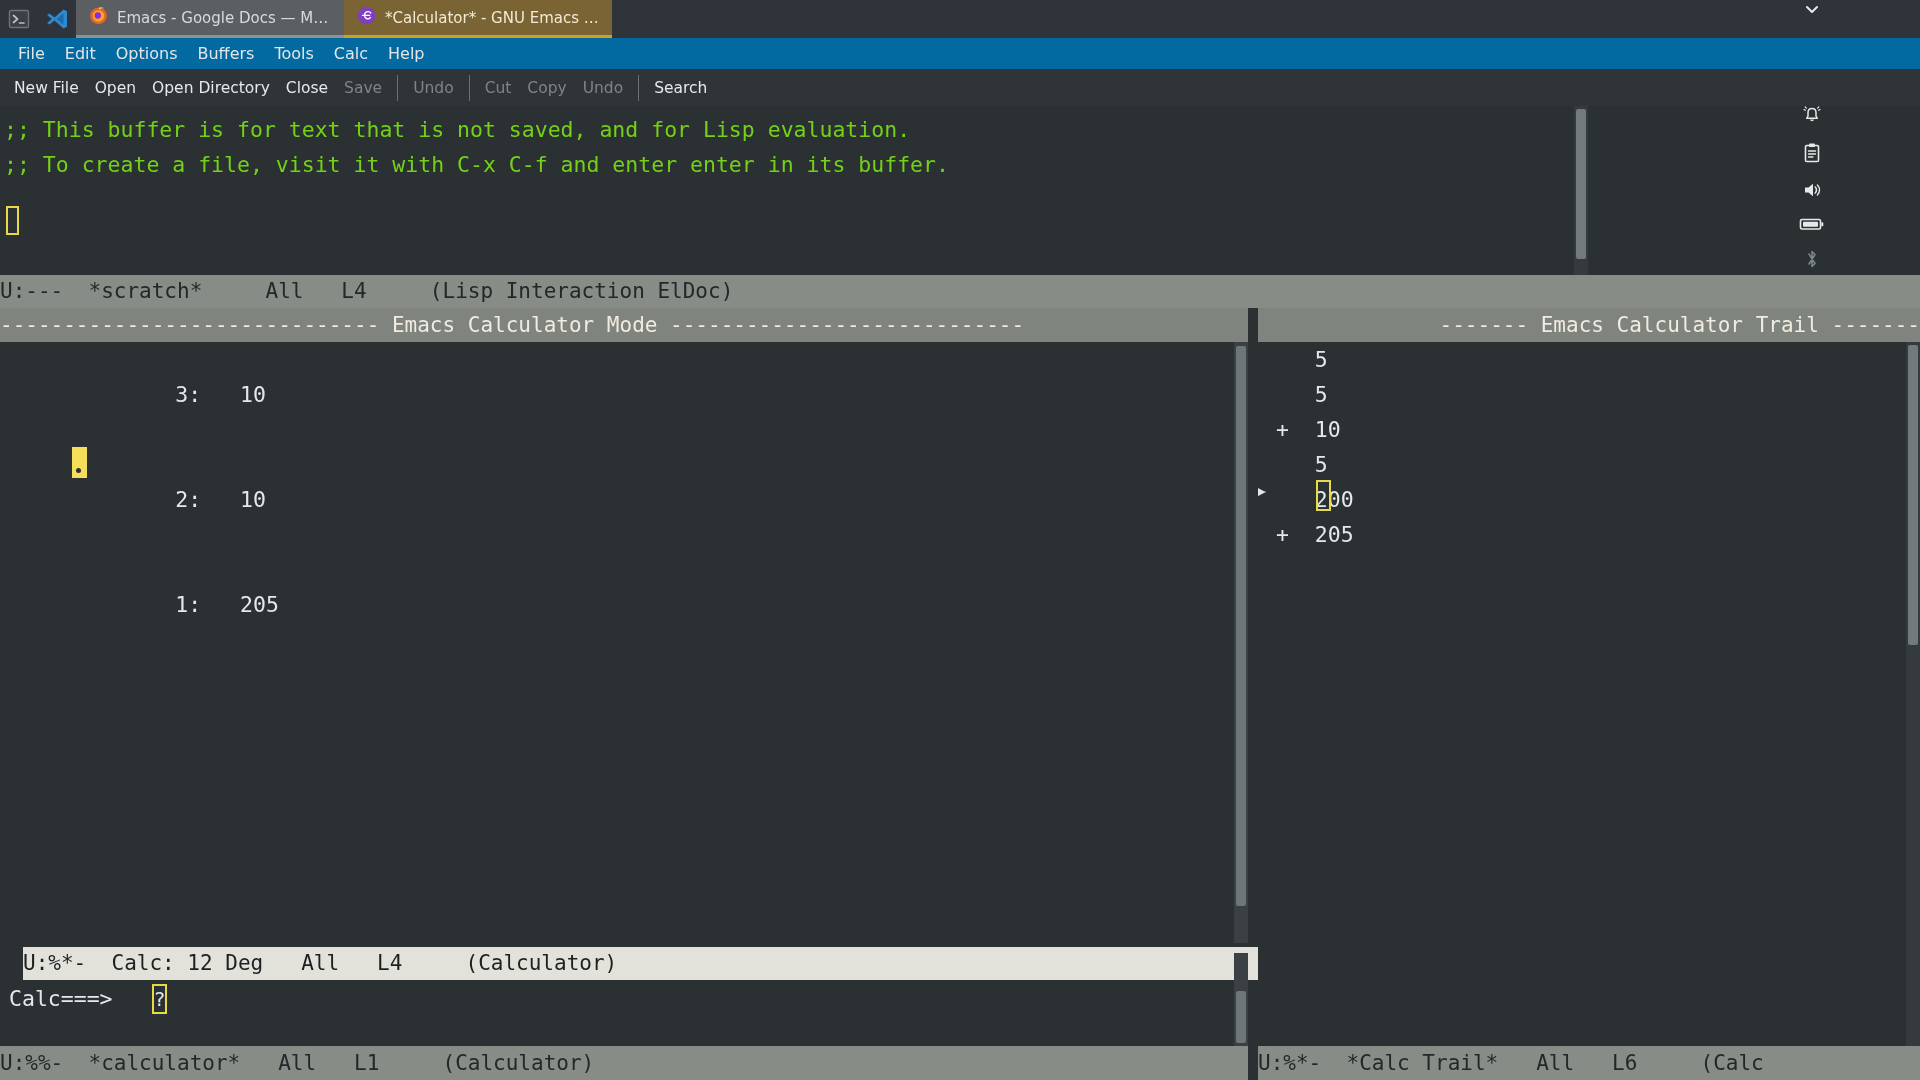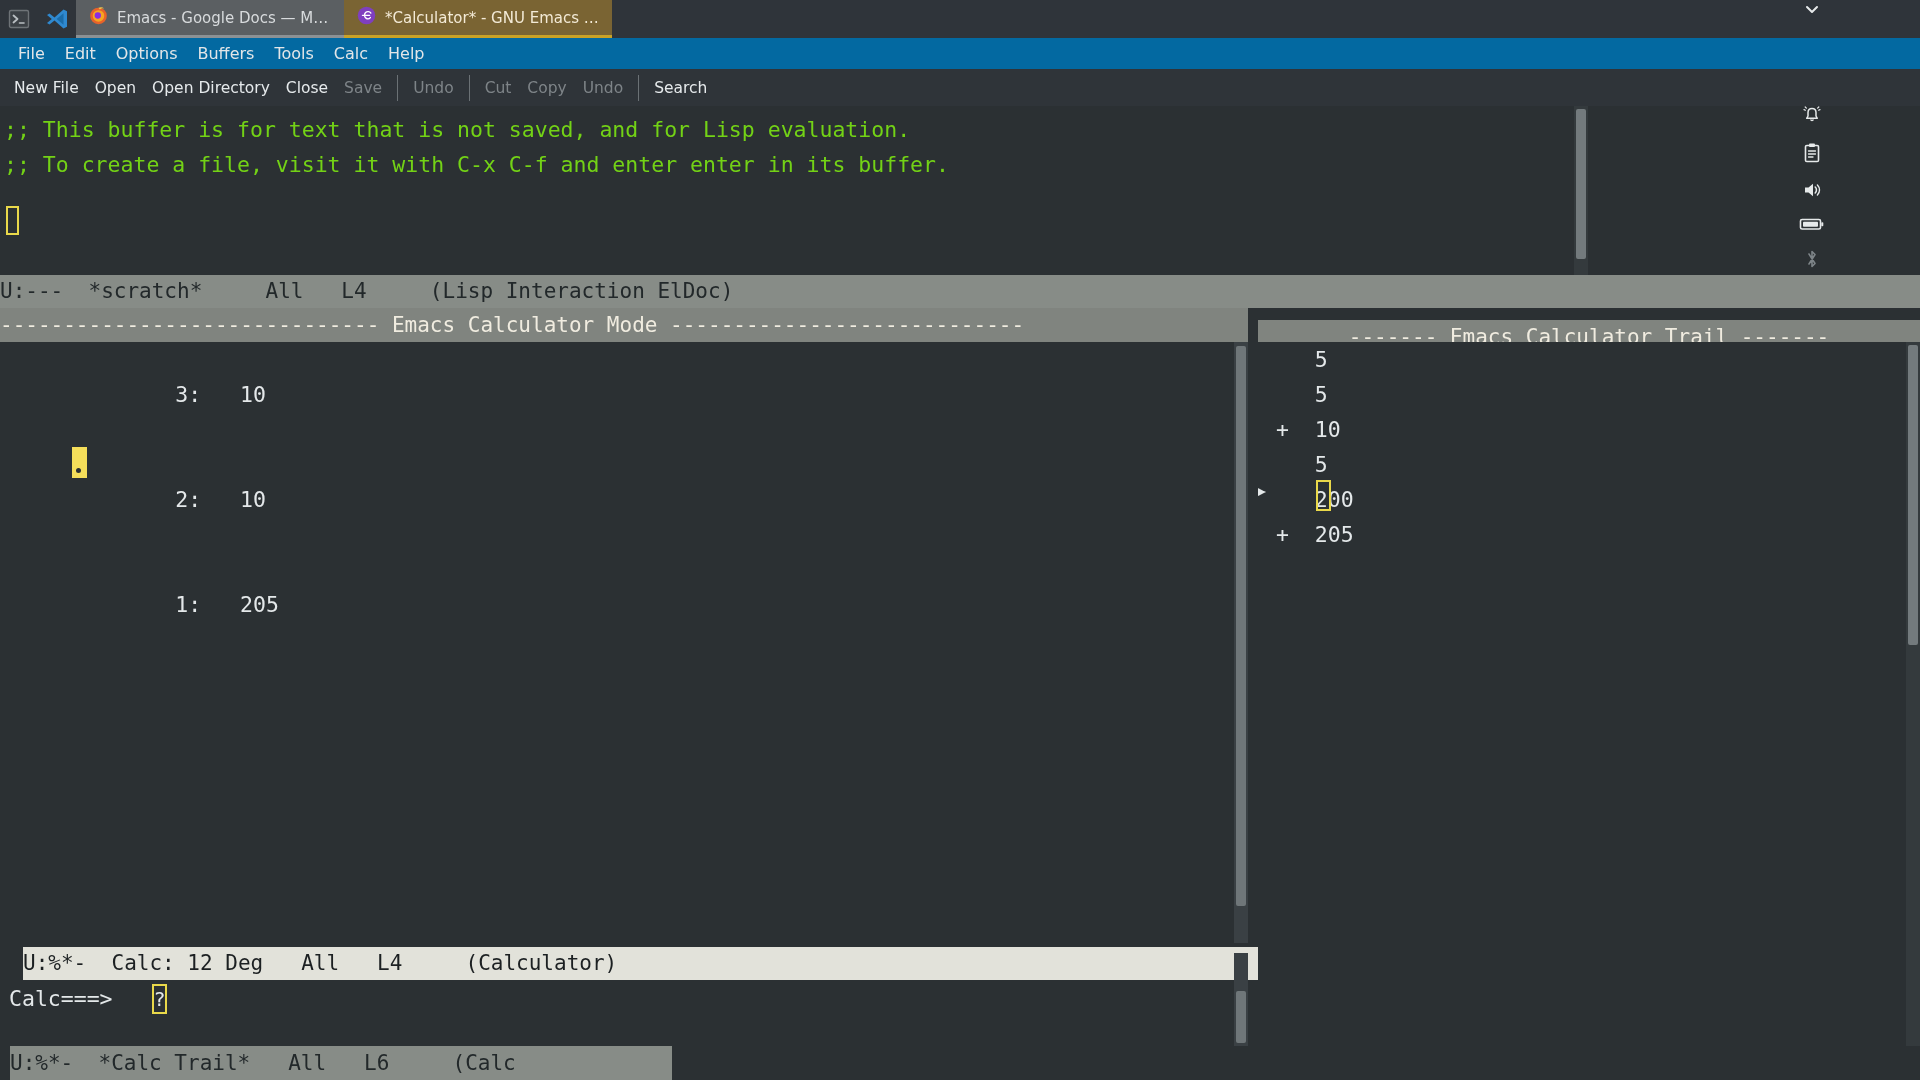--- a/index.html
+++ b/index.html
@@ -101,21 +101,21 @@
 
   #calc-win { position: absolute; top: 0; left: 0; width: 1248px; height: 772px; }
   #trail-win { position: absolute; top: 0; left: 1258px; width: 662px; height: 772px; }
 
   .calc-header {
     background: #80847f; color: #f0ece0;
     font-family: "DejaVu Sans Mono", monospace;
     font-size: 21px; line-height: 34px; height: 34px;
     white-space: pre; overflow: hidden;
   }
-  .calc-header.trail { text-align: center; margin-top: 12px; }
+  .calc-header.trail { text-align: right; }
 
   .calc-body {
     position: absolute; top: 34px; left: 0; right: 0; bottom: 0;
     background: #2b3033; overflow: hidden;
   }
   .stack-row {
     font-size: 21.5px; line-height: 35px; color: #e4e8ea; white-space: pre;
     padding-left: 20px;
   }
   #stack-cursor {
@@ -396,19 +396,20 @@
             <div id="trail-cursor"></div>
           </div>
         </div>
       </div>
 
       <div class="edge-scroll" style="top:34px; bottom:34px;">
         <div class="thumb" style="top:3px; height:300px;"></div>
       </div>
 
       <div id="bottom-modelines">
+        <div id="ml-calculator" class="modeline inactive">U:%%-  *calculator*   All   L1     (Calculator)</div>
         <div id="ml-gap"></div>
         <div id="ml-trail" class="modeline inactive">U:%*-  *Calc Trail*   All   L6     (Calc</div>
       </div>
 
     </div>
   </div>
 </div>
 
 </body></html>

